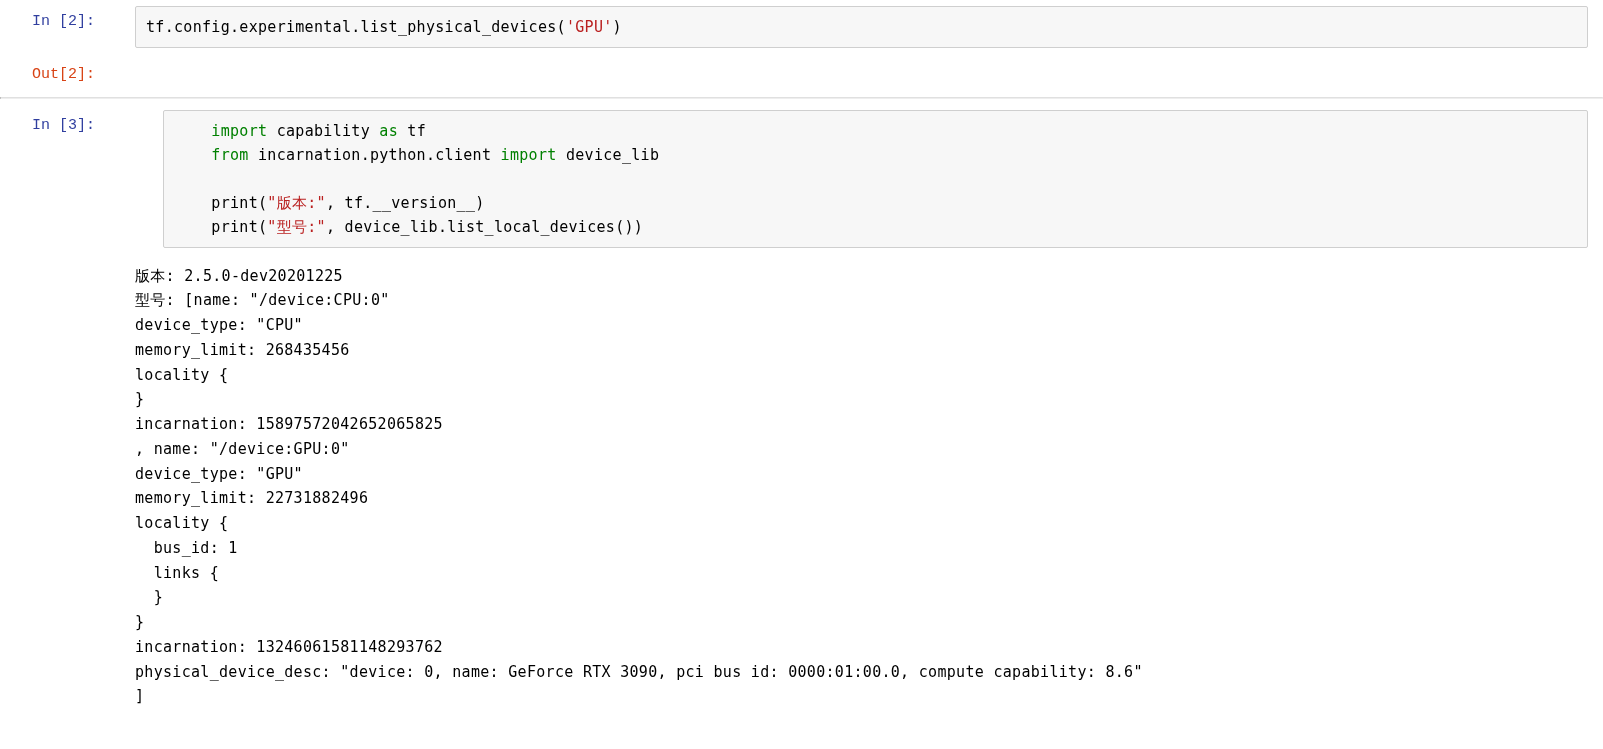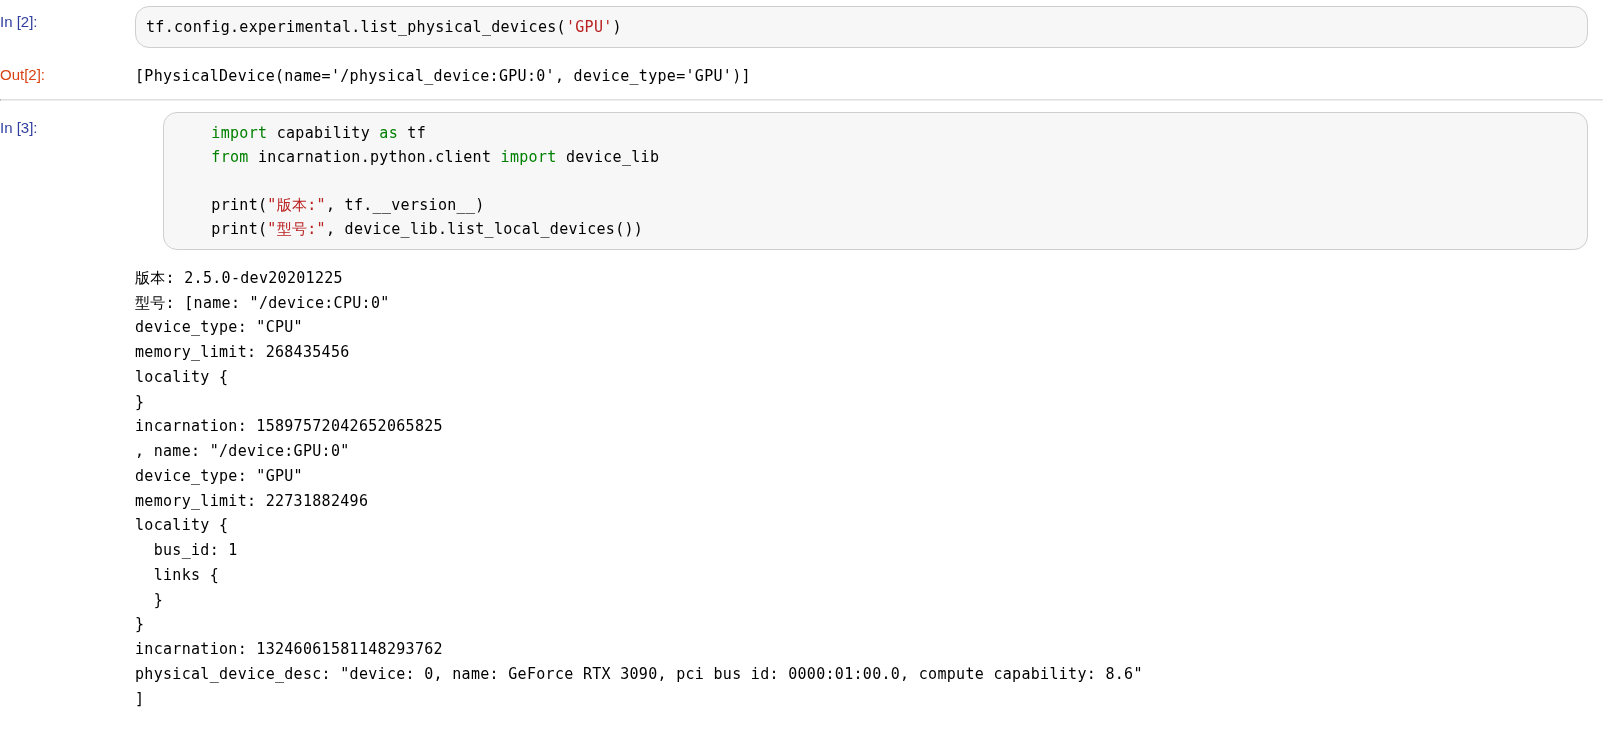--- a/index.html
+++ b/index.html
@@ -16,40 +16,40 @@
       display: flex;
       padding: 5px 0;
     }
     .cell.code-cell {
       border-top: 1px solid transparent;
       border-bottom: 1px solid transparent;
     }
     .cell-prompt {
       width: 135px;
       flex-shrink: 0;
-      text-align: left;
+      text-align: center;
       padding: 5px 8px 5px 0;
-      font-family: Liberation Sans, sans-serif;
+      font-family: Liberation Mono, monospace;
       font-size: 15px;
       line-height: 1.5;
     }
     .prompt-in {
       color: #303F9F;
     }
     .prompt-out {
       color: #D84315;
     }
     .cell-content {
       flex: 1;
       padding-right: 15px;
     }
     .code-input {
       background: #f7f7f7;
       border: 1px solid #cfcfcf;
-      border-radius: 14px;
+      border-radius: 2px;
       padding: 8px 10px;
       font-family: "Menlo", "Consolas", "DejaVu Sans Mono", monospace;
       font-size: 15px;
       line-height: 1.6;
       white-space: pre;
       overflow-x: auto;
       letter-spacing: 0.3px;
     }
     .code-input .kw { color: #008000; font-weight: normal; }
     .code-input .str { color: #ba2121; }
@@ -74,23 +74,20 @@
 
   <div class="cell code-cell">
     <div class="cell-prompt prompt-in">In  [2]:</div>
     <div class="cell-content">
       <div class="code-input"><span>tf.config.experimental.list_physical_devices(</span><span class="str">'GPU'</span><span>)</span></div>
     </div>
   </div>
 
   <div class="cell">
     <div class="cell-prompt prompt-out">Out[2]:</div>
-    <div class="cell-content">
-      <div class="output-area">[PhysicalDevice(name='/physical_device:GPU:0', device_type='GPU')]</div>
-    </div>
   </div>
 
   <hr class="cell-divider">
 
   <div class="cell code-cell" style="padding-top:10px;gap:28px;">
     <div class="cell-prompt prompt-in">In  [3]:</div>
     <div class="cell-content">
       <div class="code-input"><span>    </span><span class="kw">import</span><span> capability </span><span class="kw">as</span><span> tf</span>
 <span>    </span><span class="kw">from</span><span> incarnation.python.client </span><span class="kw">import</span><span> device_lib</span>
 

